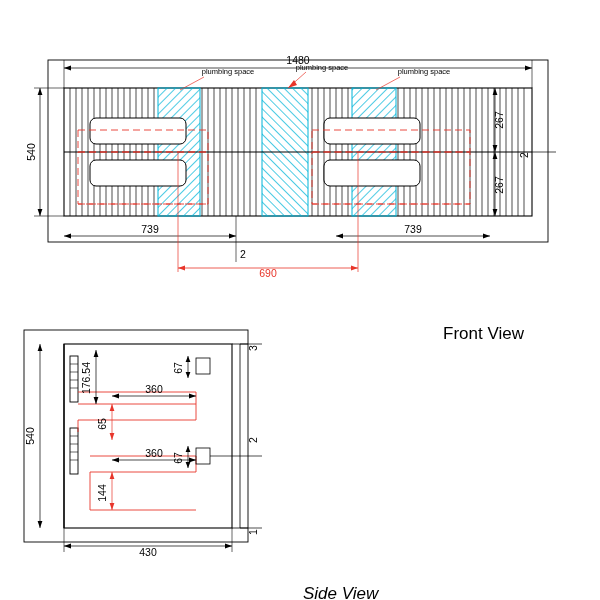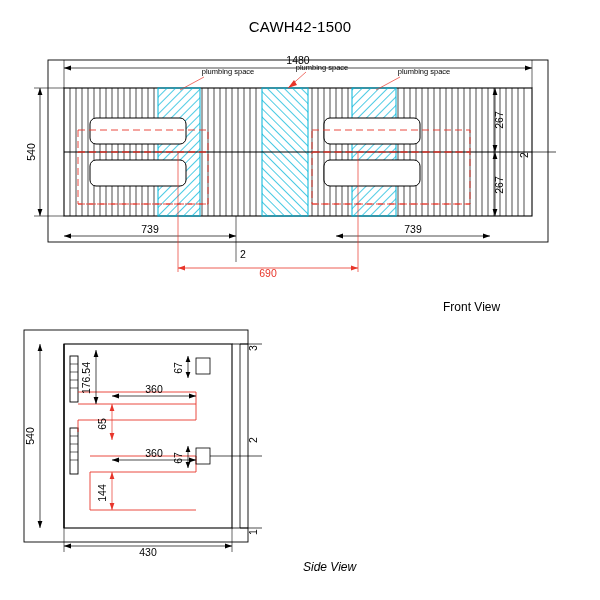--- a/index.html
+++ b/index.html
@@ -25,22 +25,23 @@
     left: 0;
     top: 18px;
     width: 600px;
     text-align: center;
     font-size: 15px;
     letter-spacing: 0.2px;
     color: #000;
   }
   .viewlabel {
     position: absolute;
-    font-size: 12px;
+    font-size: 17px;
     color: #000;
+    margin-top: 24px;
   }
   svg.drawing {
     position: absolute;
     left: 0;
     top: 0;
     width: 600px;
     height: 600px;
   }
   .dimtext {
     font-family: "Liberation Sans", sans-serif;
@@ -56,21 +57,20 @@
     font-family: "Liberation Sans", sans-serif;
     font-size: 7.5px;
     fill: #000;
   }
 </style>
 </head>
 <body>
 
 <div id="page">
 
-  <div class="title">CAWH42-1500</div>
 
   <svg class="drawing" viewBox="0 0 600 600">
 
     <g>
 
       <rect x="48" y="60" width="500" height="182" fill="none" stroke="#000" stroke-width="0.9"></rect>
 
       <rect x="64" y="88" width="468" height="128" fill="none" stroke="#000" stroke-width="1.1"></rect>
 
       <g stroke="#000" stroke-width="0.7">

